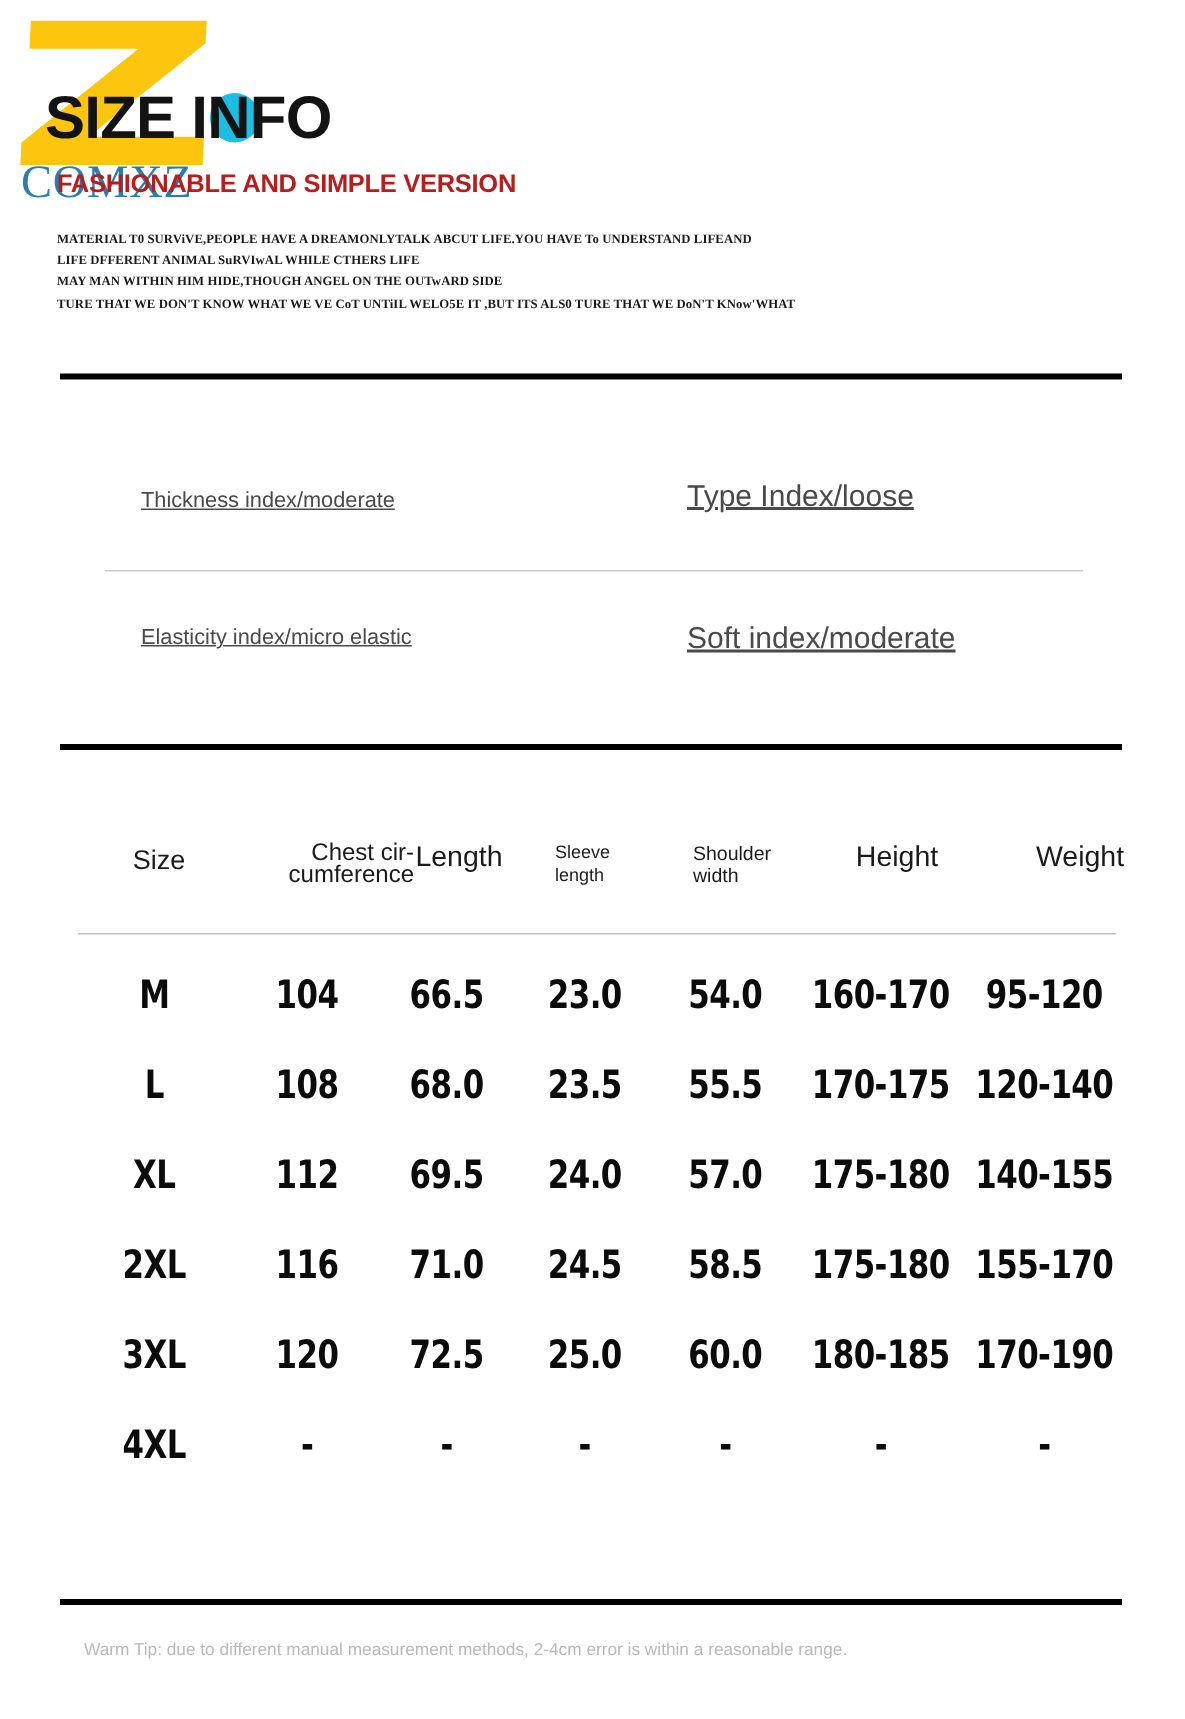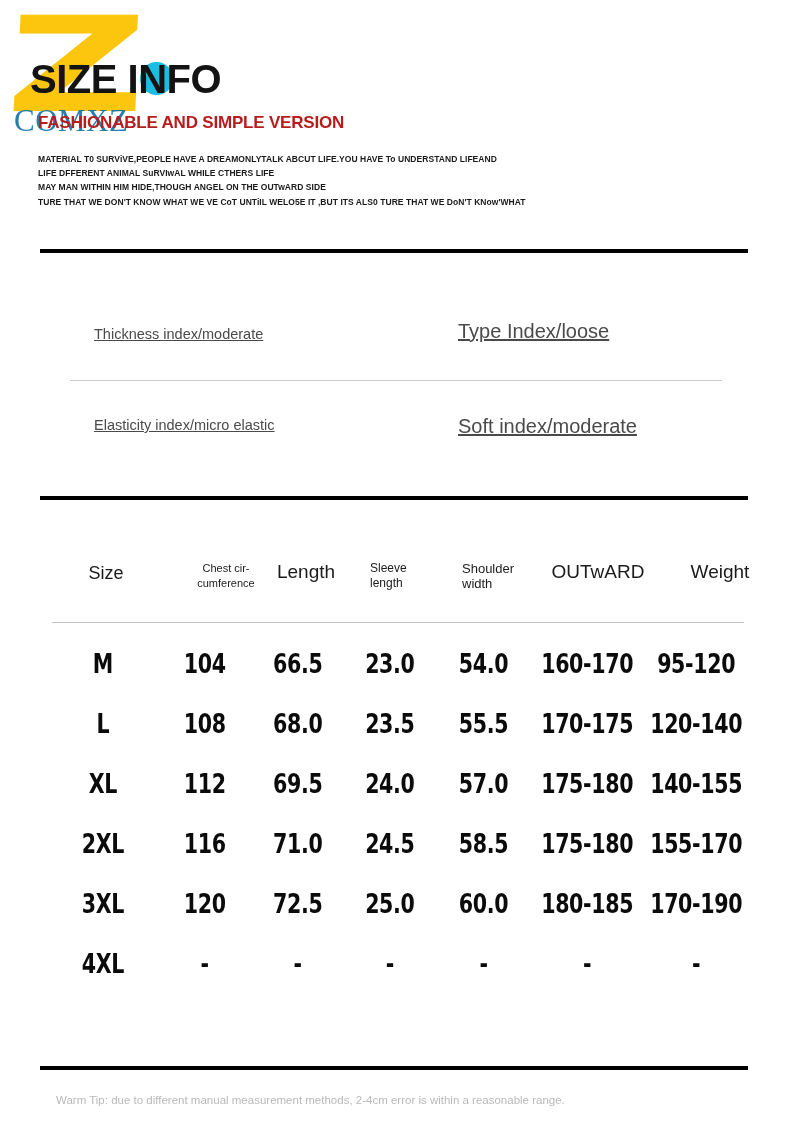--- a/index.html
+++ b/index.html
@@ -89,21 +89,21 @@
     white-space: nowrap;
   }
 
   .blurb {
     position: absolute;
     left: 38px;
     top: 152px;
     width: 700px;
   }
   .blurb-line {
-    font-family: Liberation Sans, sans-serif;
+    font-family: Liberation Serif, serif;
     font-weight: 700;
     font-size: 8.5px;
     line-height: 14.2px;
     letter-spacing: 0.05px;
     color: #1a1a1a;
     white-space: nowrap;
   }
 
   
   .rule-thick {
@@ -156,21 +156,21 @@
   }
   .th {
     position: absolute;
     text-align: center;
     color: #1b1b1b;
     font-family: "Liberation Sans", sans-serif;
     font-weight: 400;
     line-height: 15px;
   }
   .th-size     { left: 18px;  top: 18px; width: 96px;  font-size: 18px; }
-  .th-chest    { left: 124px; top: 13px; width: 100px; font-size: 11px; text-align: center; padding-left: 12px; }
+  .th-chest    { left: 124px; top: 13px; width: 100px; font-size: 16px; text-align: right; padding-left: 12px; }
   .th-length   { left: 216px; top: 16px; width: 100px; font-size: 19px; }
   .th-sleeve   { left: 312px; top: 13px; width: 96px;  font-size: 12px; text-align: left; padding-left: 18px; }
   .th-shoulder { left: 404px; top: 13px; width: 106px; font-size: 13px; text-align: left; padding-left: 18px; }
   .th-height   { left: 500px; top: 16px; width: 116px; font-size: 19px; }
   .th-weight   { left: 622px; top: 16px; width: 116px; font-size: 19px; }
 
   .tbody {
     position: relative;
     margin-top: 24px;
   }
@@ -250,21 +250,21 @@
       </div>
       <div class="th th-length">Length</div>
       <div class="th th-sleeve">
         <div>Sleeve</div>
         <div>length</div>
       </div>
       <div class="th th-shoulder">
         <div>Shoulder</div>
         <div>width</div>
       </div>
-      <div class="th th-height">OUTwARD</div>
+      <div class="th th-height">Height</div>
       <div class="th th-weight">Weight</div>
     </div>
 
     <div class="rule-head" style="top:74px; left:12px;"></div>
 
     <div class="tbody" id="table-body">
         <div class="trow">
           <div class="td c-size">M</div>
           <div class="td c-chest">104</div>
           <div class="td c-length">66.5</div>

